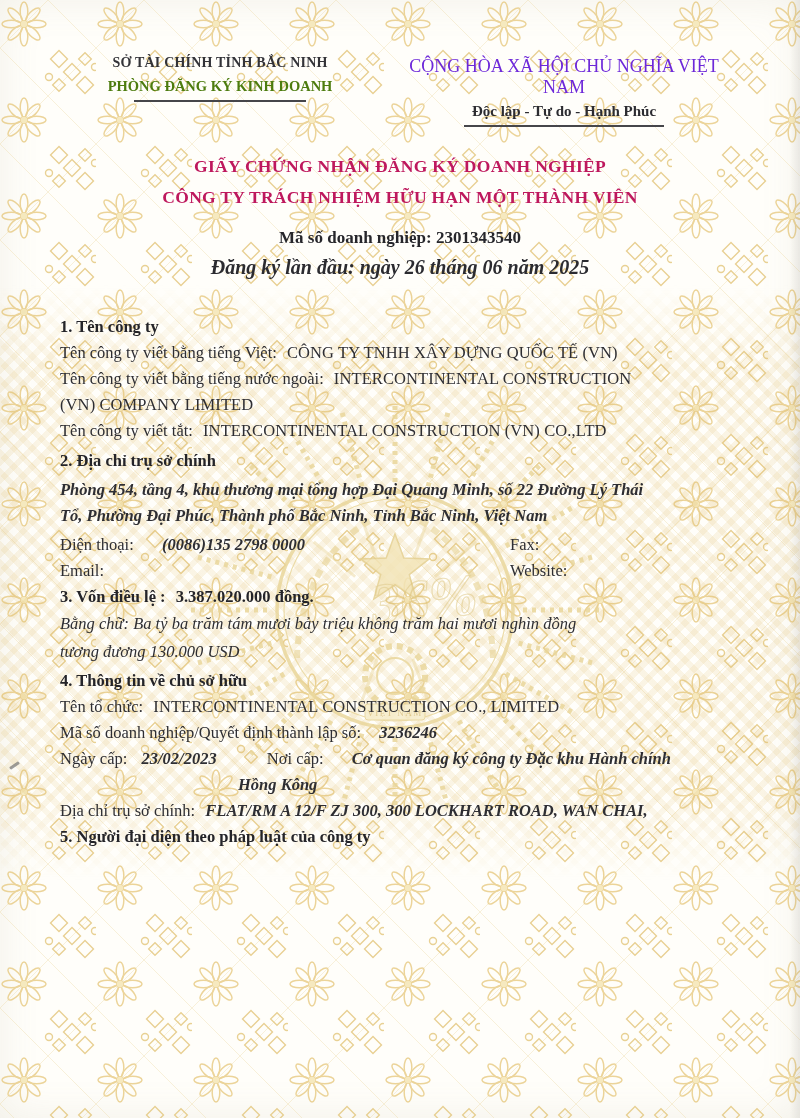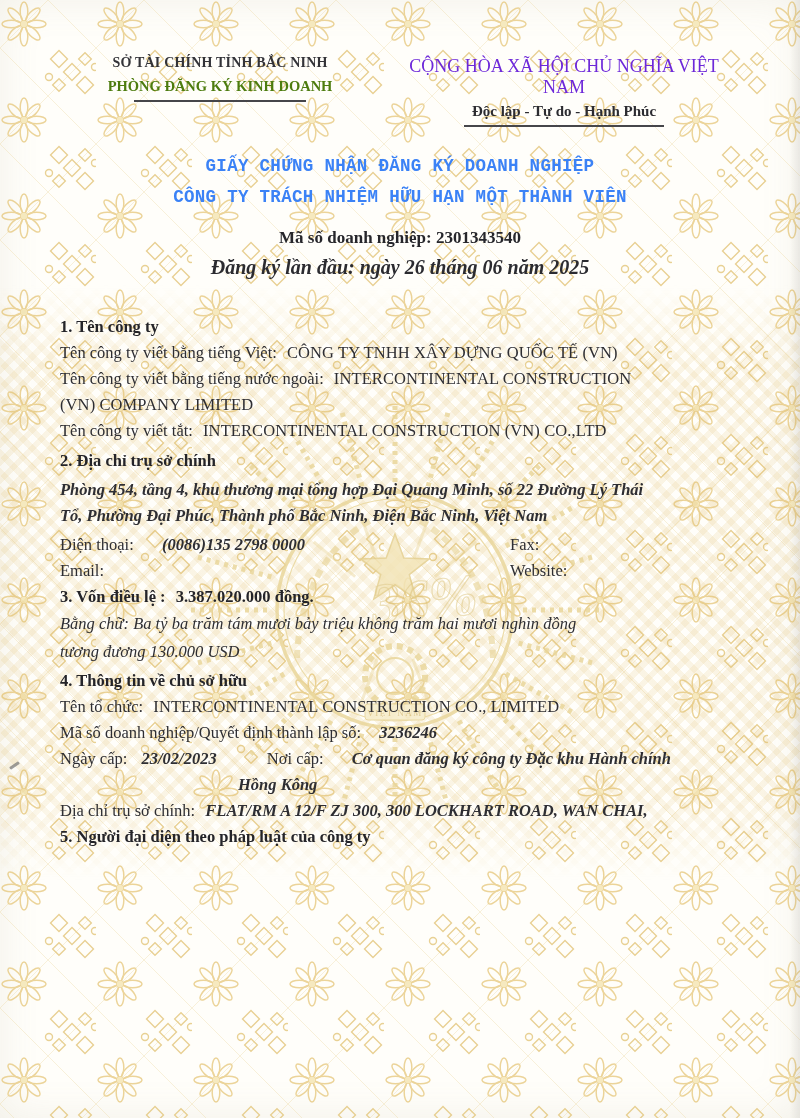--- a/index.html
+++ b/index.html
@@ -24,21 +24,21 @@
   .hdr-right{position:absolute;top:56px;left:388px;width:352px;text-align:center;}
   .hdr-l1{font-size:14px;font-weight:bold;letter-spacing:.2px;color:#333338;}
   .hdr-l2{font-size:14.5px;font-weight:bold;margin-top:7px;color:#4d7c0f;}
   .hdr-r1{font-size:18px;font-weight:normal;color:#6d28d9;}
   .hdr-r2{font-size:15px;font-weight:bold;margin-top:5px;color:#2c2c31;}
   .rule{height:2px;background:#46464a;margin:5px auto 0;}
   .rule-left{width:172px;}
   .rule-right{width:200px;}
 
   .title-block{position:absolute;top:151px;left:0;width:100%;text-align:center;}
-  .title-line{font-size:17.5px;font-weight:bold;line-height:31px;letter-spacing:.3px;color:#3b82f6;font-family:Liberation Mono, monospace;}
+  .title-line{font-size:17.5px;font-weight:bold;line-height:31px;letter-spacing:.3px;color:#be185d;}
   .meta-block{position:absolute;top:224px;left:0;width:100%;text-align:center;}
   .code-line{font-size:17px;font-weight:bold;line-height:28px;color:#26262b;}
   .first-reg{font-size:20px;font-weight:bold;font-style:italic;line-height:30px;color:#2b2b30;}
 
   .body{position:absolute;top:314px;left:60px;width:684px;font-size:16.5px;line-height:26px;color:#2e2e33;}
   .h{font-weight:bold;color:#242429;}
   .bi{font-weight:bold;font-style:italic;}
   .it{font-style:italic;}
   .caps{letter-spacing:.1px;}
   .mt2{margin-top:2px;}.mt4{margin-top:4px;}
@@ -189,21 +189,21 @@
       </div>
       <div class="caps">(VN) COMPANY LIMITED</div>
       <div>
         <span>Tên công ty viết tắt:</span>
         <span class="caps ml6">INTERCONTINENTAL CONSTRUCTION (VN) CO.,LTD</span>
       </div>
 
       <div class="h mt4">2. Địa chỉ trụ sở chính</div>
       <div class="bi addr">
         <div>Phòng 454, tầng 4, khu thương mại tổng hợp Đại Quang Minh, số 22 Đường Lý Thái</div>
-        <div>Tổ, Phường Đại Phúc, Thành phố Bắc Ninh, Điện Bắc Ninh, Việt Nam</div>
+        <div>Tổ, Phường Đại Phúc, Thành phố Bắc Ninh, Tỉnh Bắc Ninh, Việt Nam</div>
       </div>
       <div class="row mt4">
         <span class="w450">
           <span>Điện thoại:</span>
           <span class="bi ml8">(0086)135 2798 0000</span>
         </span>
         <span>Fax:</span>
       </div>
       <div class="row">
         <span class="w450">Email:</span>

